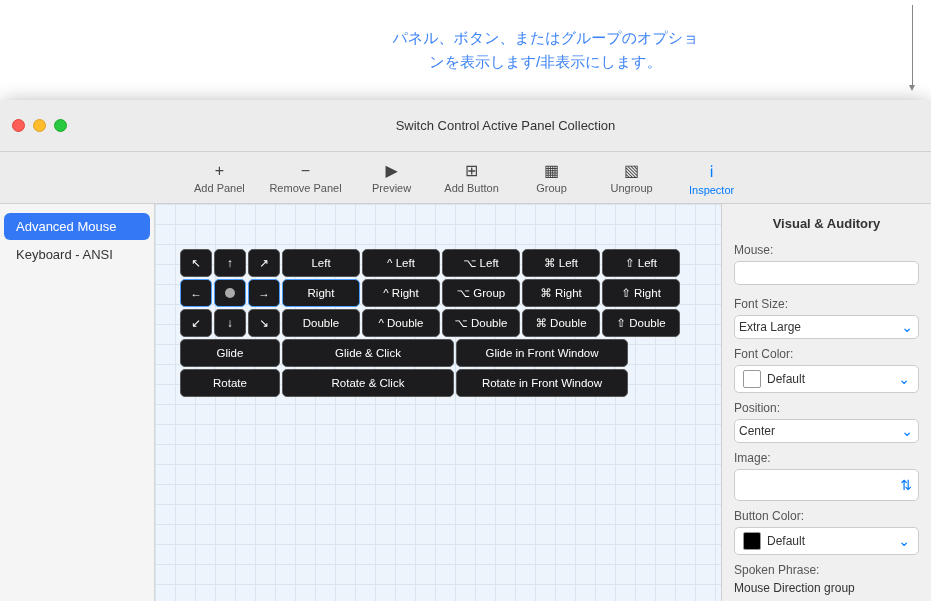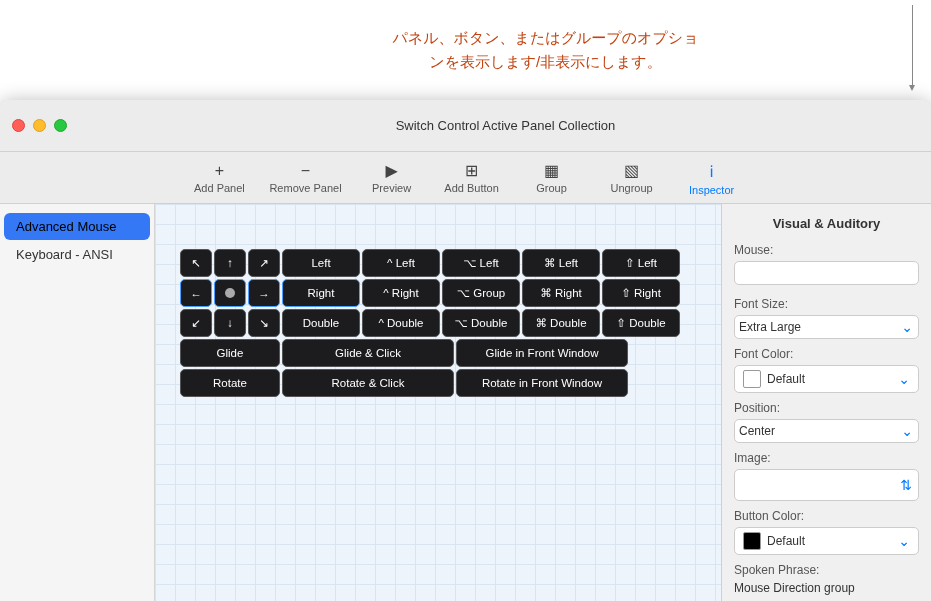--- a/index.html
+++ b/index.html
@@ -17,21 +17,21 @@
     .tooltip-area {
       position: absolute;
       top: 0;
       left: 160px;
       right: 0;
       height: 100px;
       display: flex;
       align-items: center;
       justify-content: center;
       font-size: 15px;
-      color: #c2410c;
+      color: #3b82f6;
       text-align: center;
       line-height: 1.6;
       padding: 10px 40px;
       z-index: 10;
     }
 
     
     .tooltip-line {
       position: absolute;
       top: 5px;
@@ -156,21 +156,21 @@
       padding: 6px 12px;
       font-size: 13px;
       cursor: pointer;
       color: #333;
       border-radius: 6px;
       margin: 1px 4px;
     }
 
     .sidebar-item.active {
       background: #3478f6;
-      color: #000000;
+      color: #ffffff;
     }
 
     
     .canvas-area {
       flex: 1;
       background-image:
         linear-gradient(#d8e4f0 1px, transparent 1px),
         linear-gradient(90deg, #d8e4f0 1px, transparent 1px);
       background-size: 20px 20px;
       background-color: #eef4fb;

